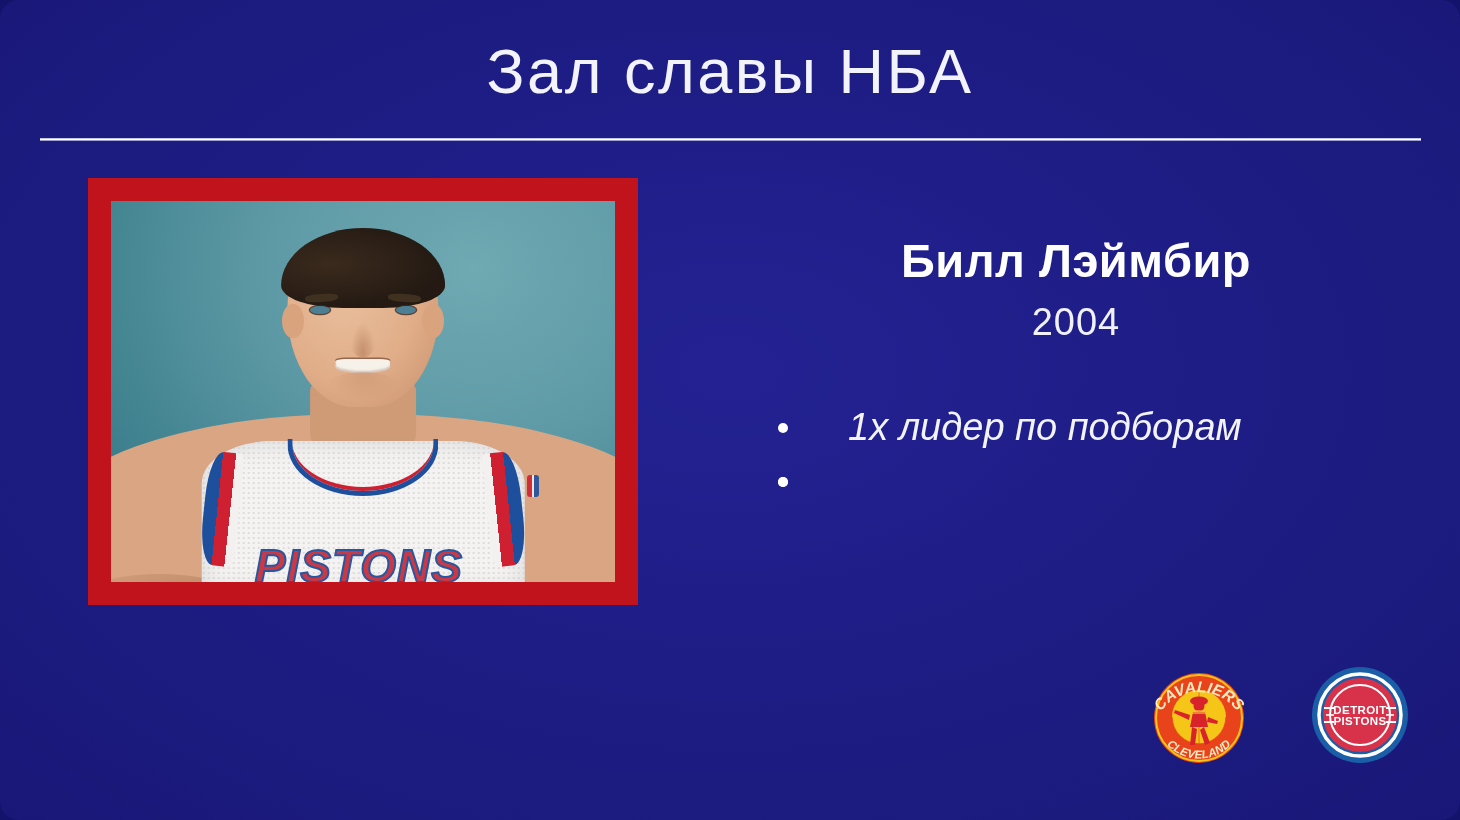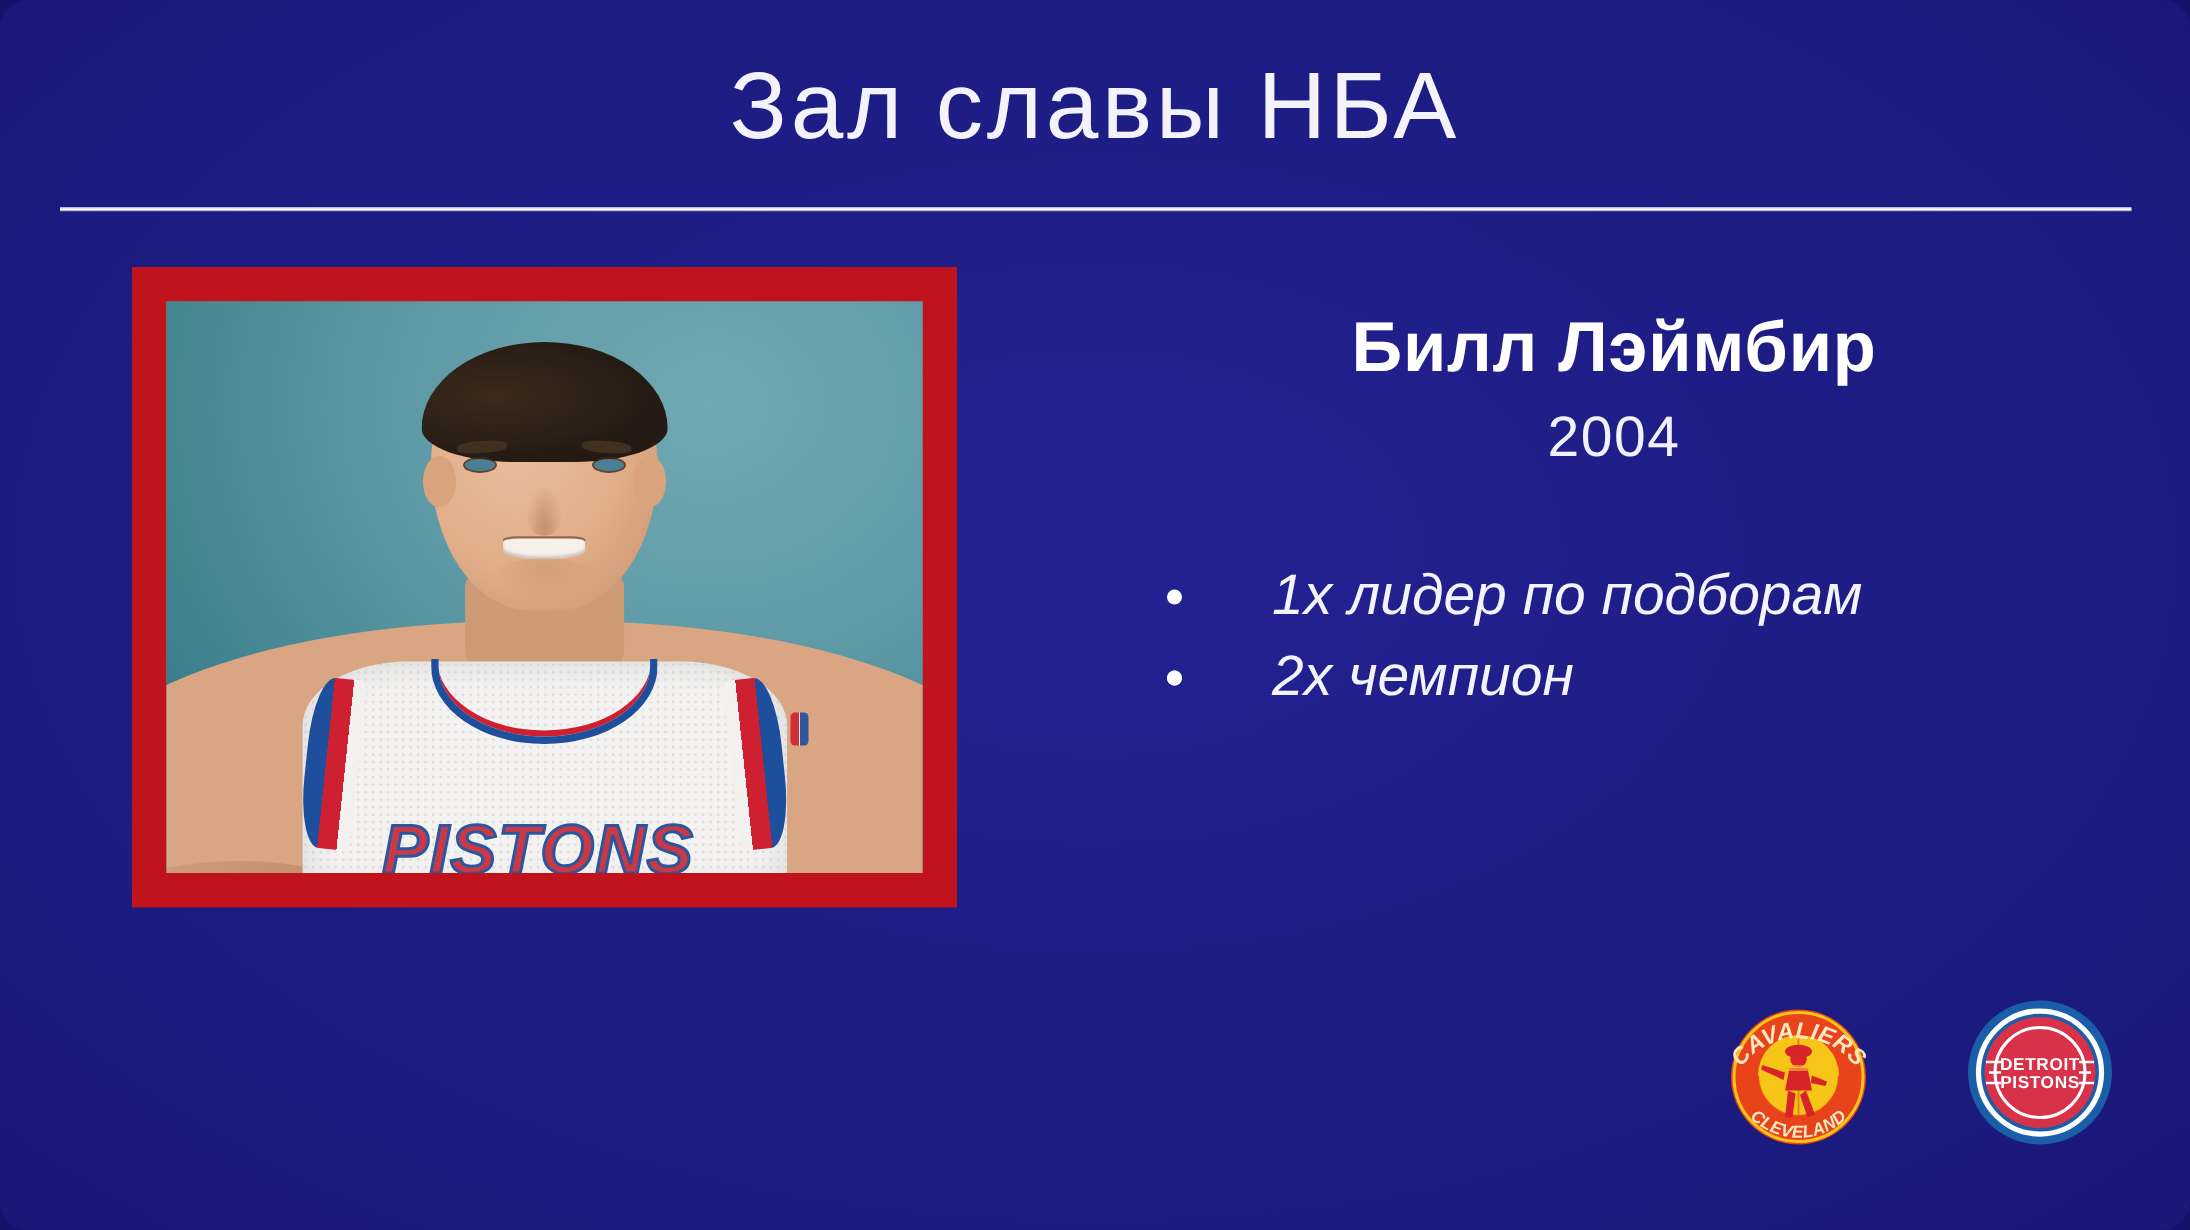--- a/index.html
+++ b/index.html
@@ -257,20 +257,21 @@
     width: 712px;
   }
   .player-name {
     text-align: center;
     color: #ffffff;
     font-size: 47px;
     font-weight: 700;
     letter-spacing: 0.5px;
     line-height: 1.12;
     white-space: nowrap;
+    margin-top: 30px;
   }
   .player-year {
     text-align: center;
     color: #f0f1fa;
     font-size: 38px;
     font-weight: 300;
     letter-spacing: 1px;
     line-height: 1.2;
     margin-top: 12px;
   }
@@ -369,21 +370,20 @@
     <ul class="achievements">
       <li class="achievement">
         <span class="bullet"></span>
         <span>1x лидер по подборам</span>
       </li>
       <li class="achievement">
         <span class="bullet"></span>
       </li>
       <li class="achievement">
         <span class="bullet"></span>
-        <span>2x чемпион</span>
       </li>
     </ul>
   </div>
 
   <div class="logos">
 
     <svg class="logo logo-cavs" viewBox="0 0 118 104">
       <defs>
         <path id="cavArcTop" d="M 14 62 A 46 44 0 0 1 104 62" fill="none"></path>
         <path id="cavArcBot" d="M 17 64 A 44 42 0 0 0 101 64" fill="none"></path>

